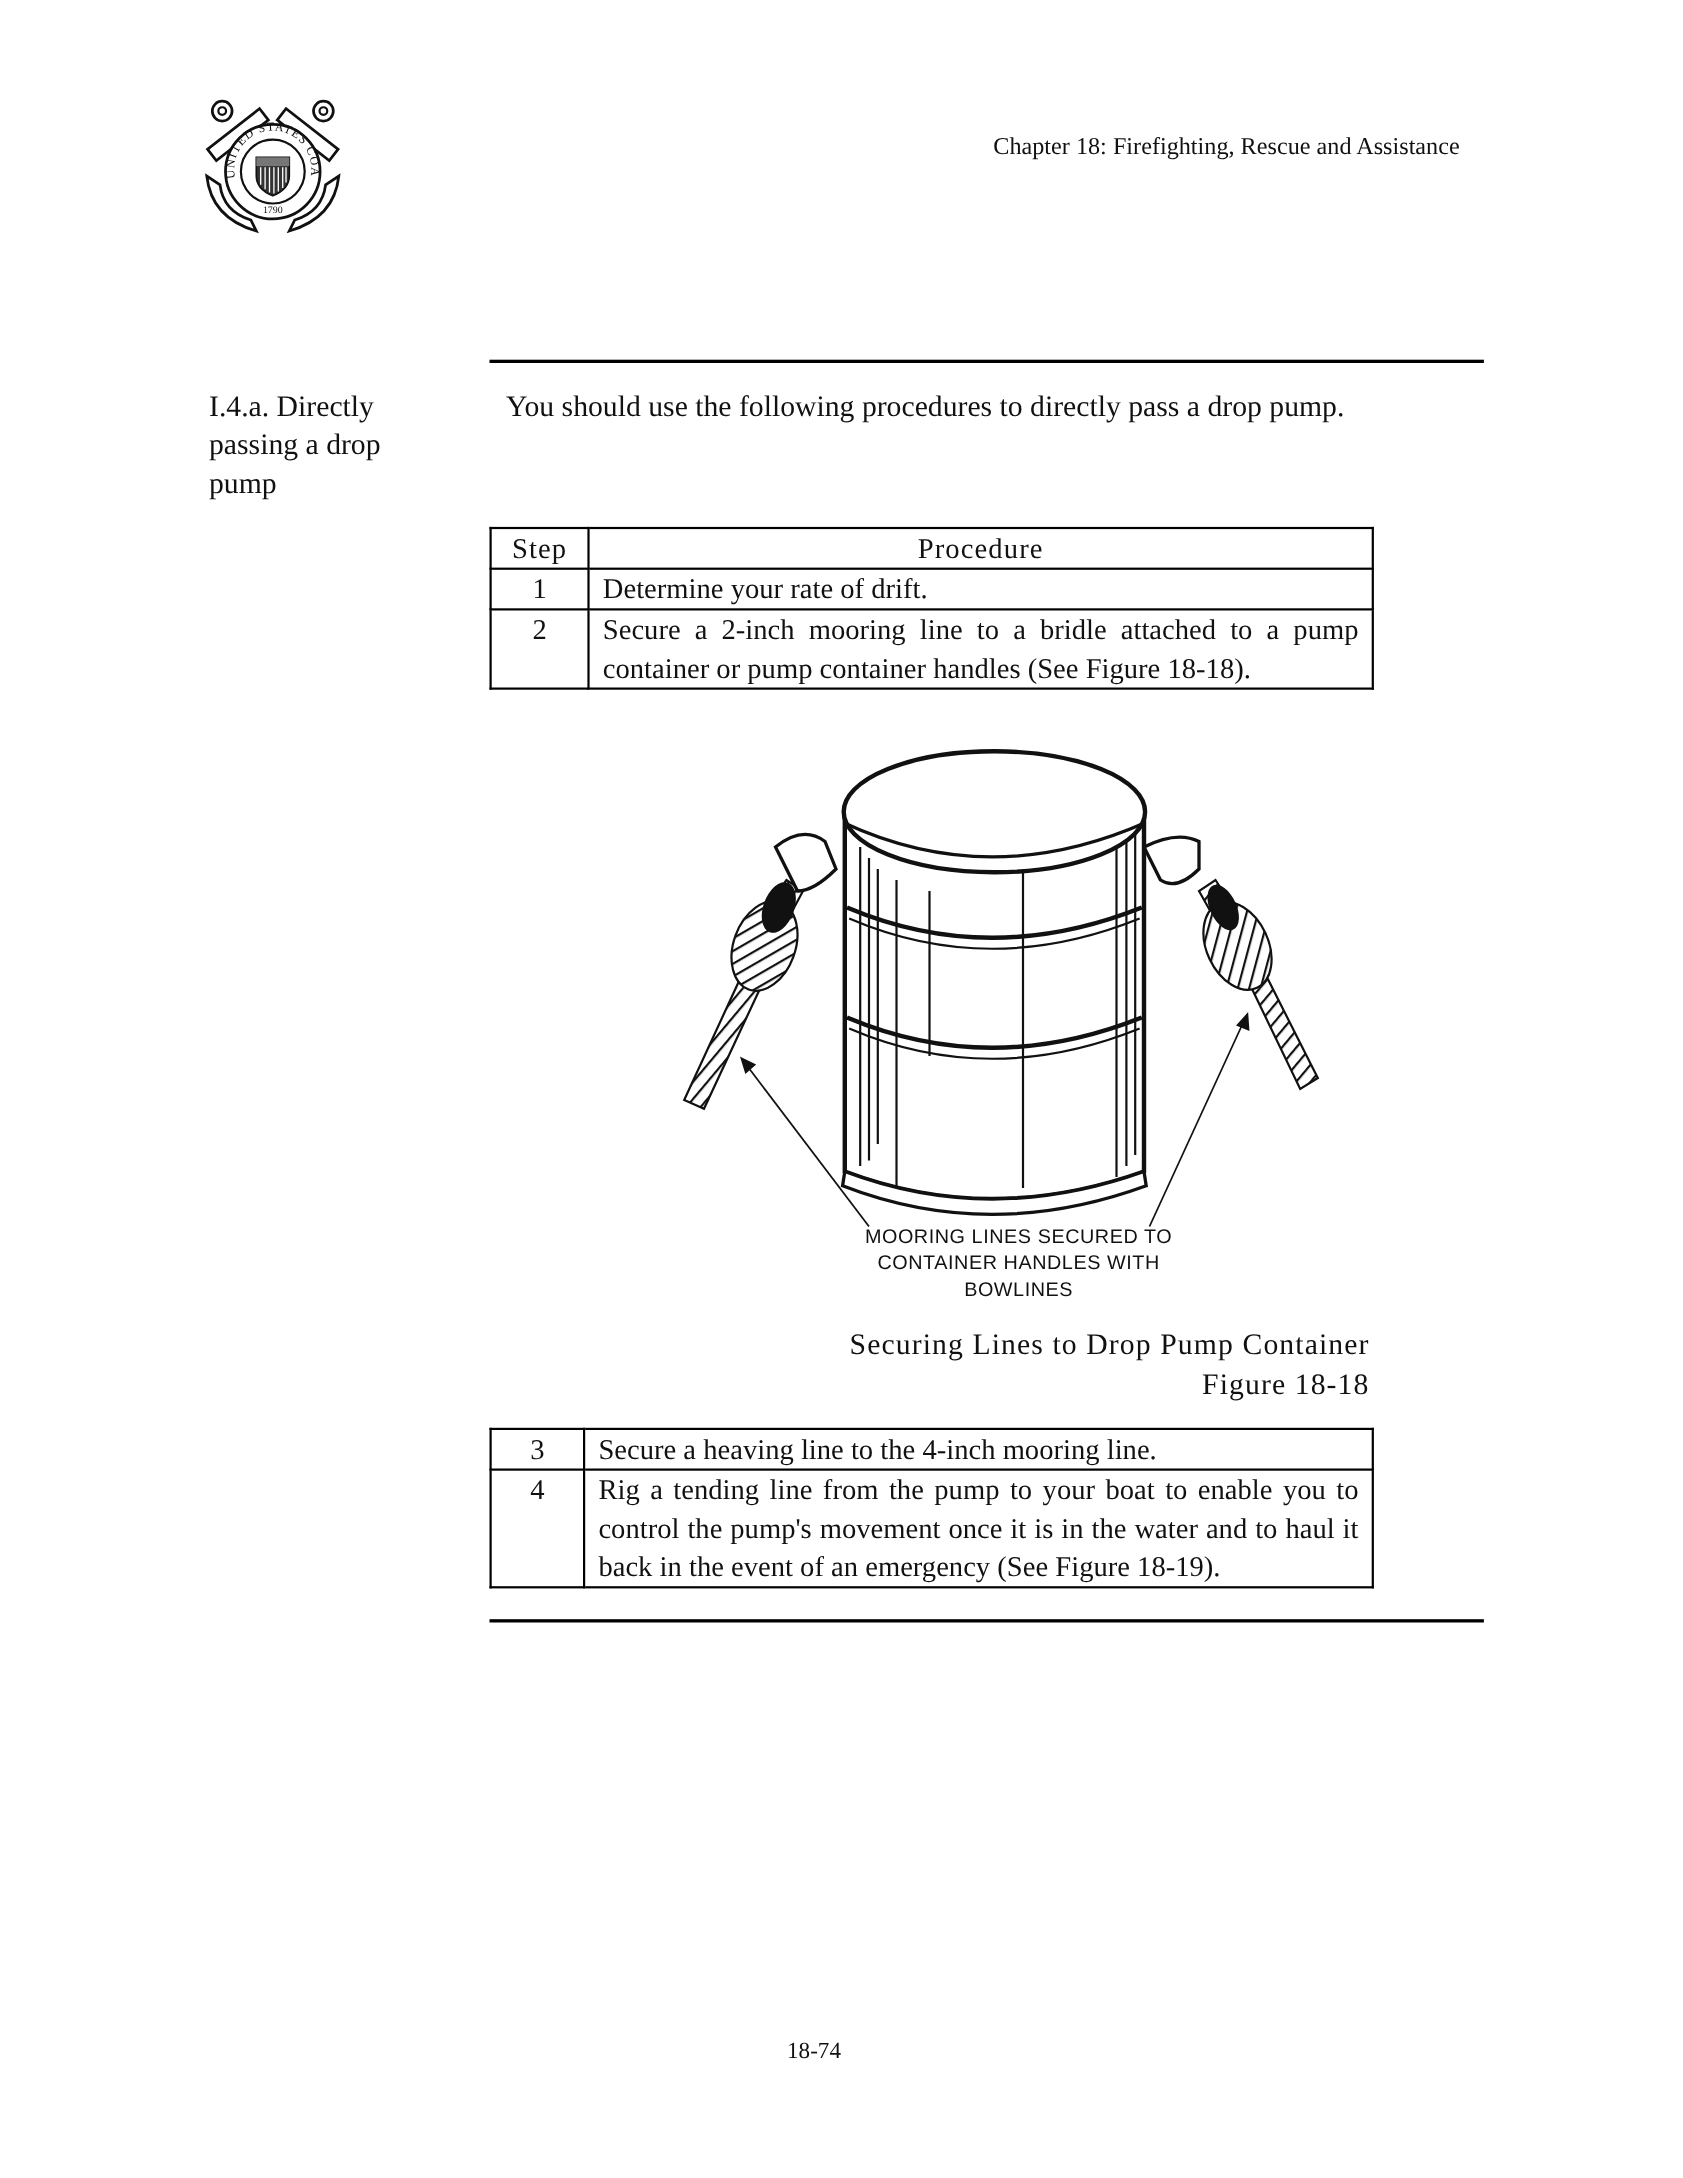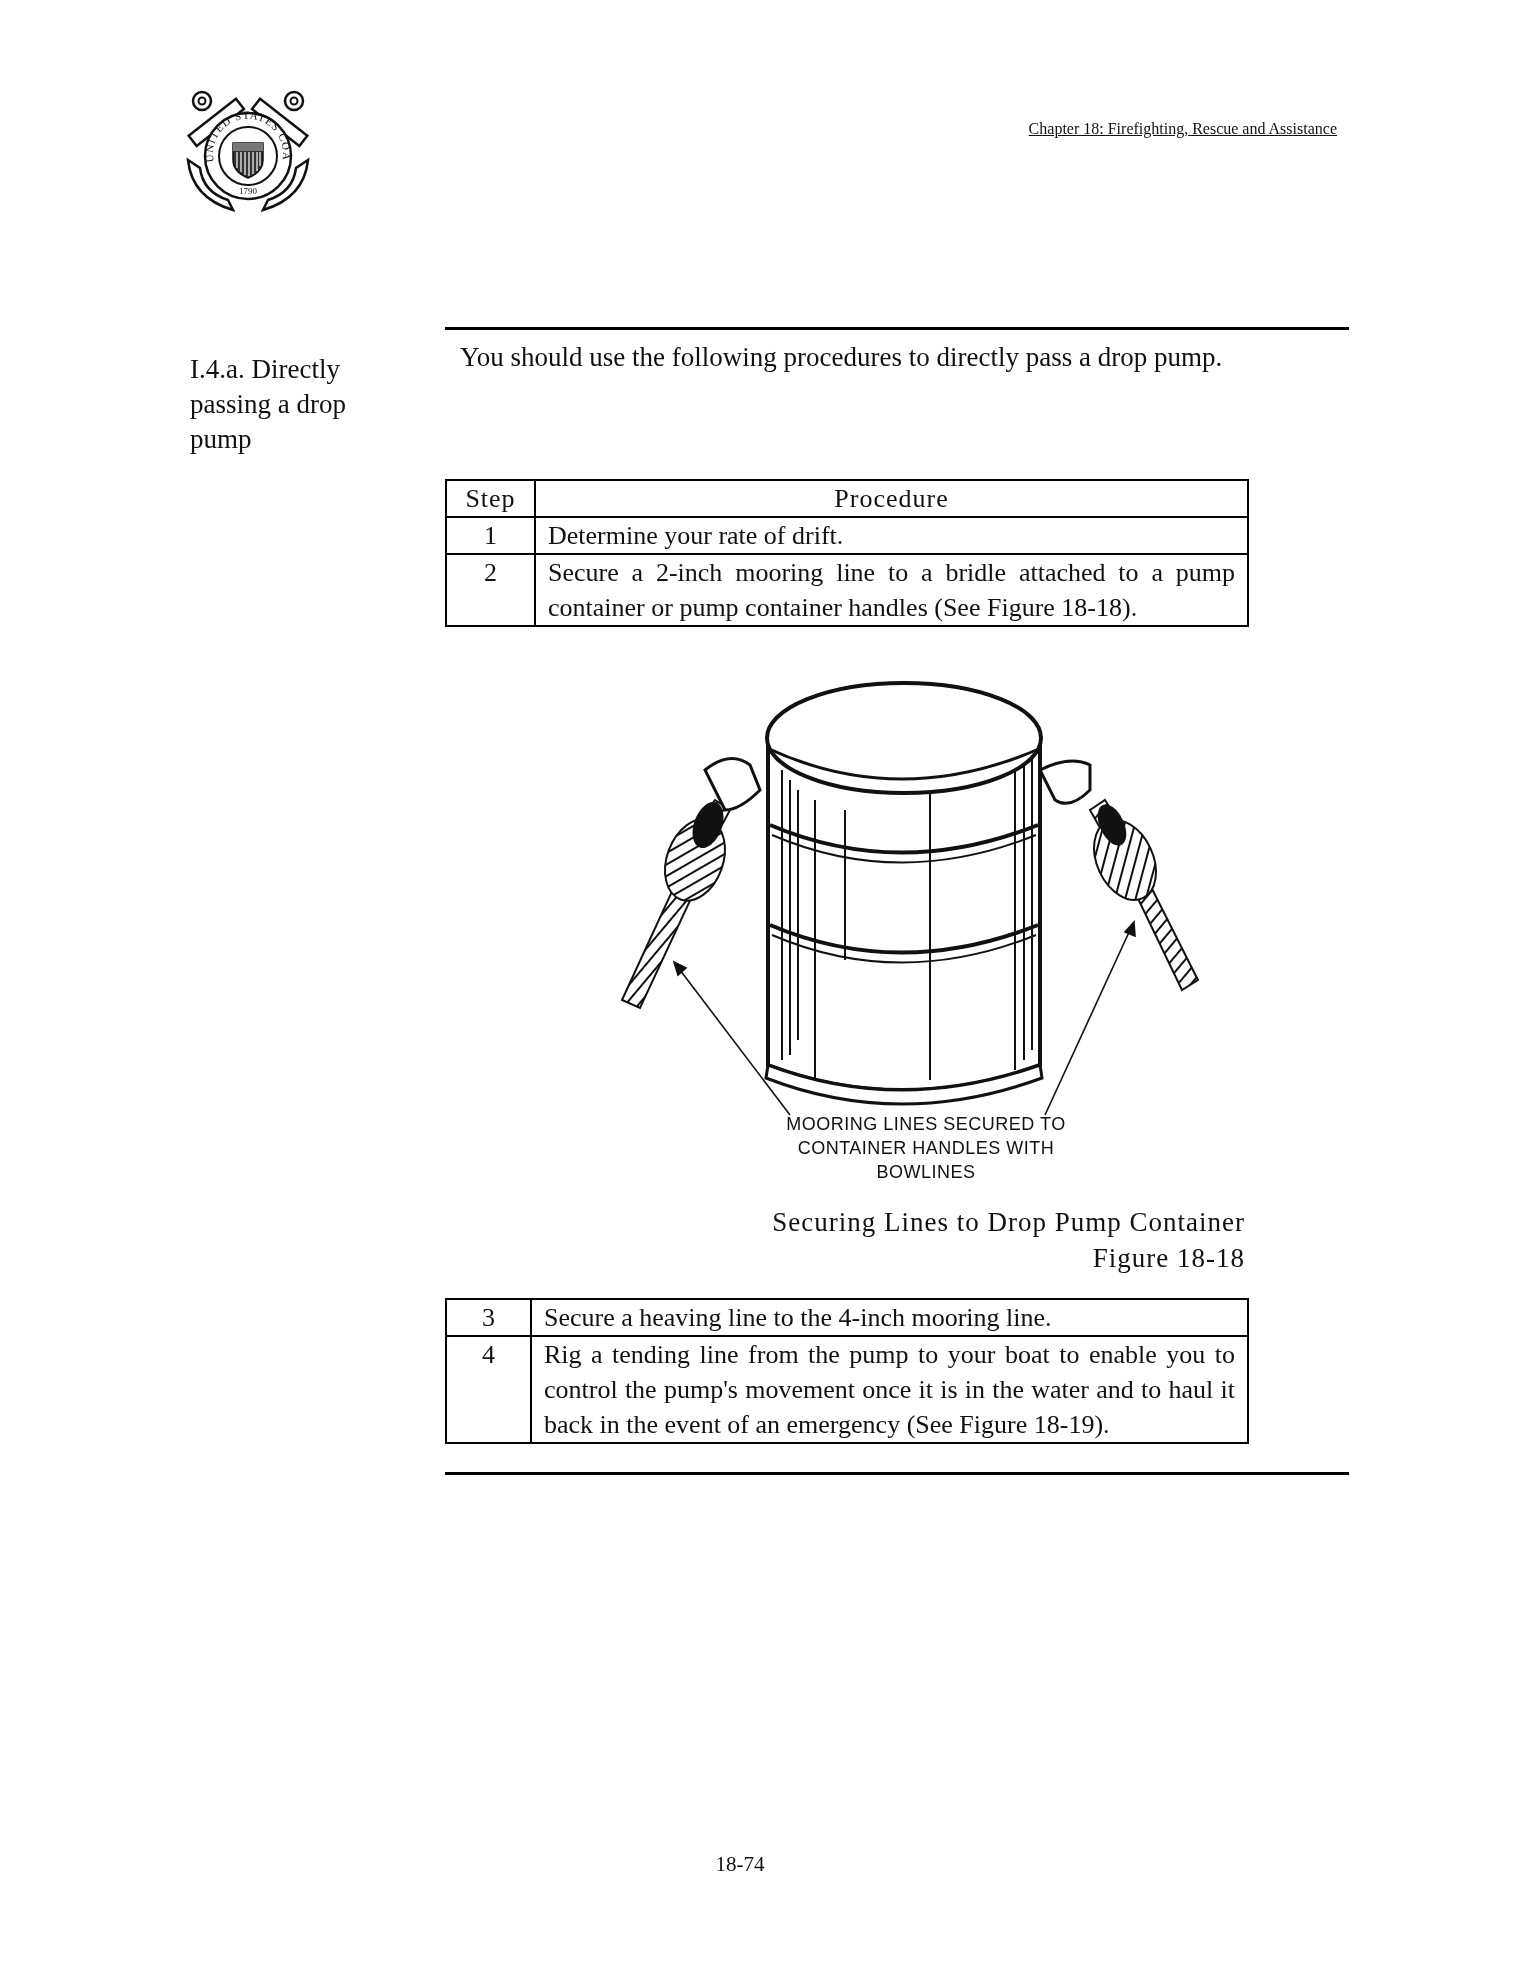--- a/index.html
+++ b/index.html
@@ -1,25 +1,25 @@
 <!DOCTYPE html>
 <html><head>
 <meta charset="utf-8">
 <style>
   html, body { margin:0; padding:0; background:#ffffff; }
   body { width:1530px; height:1980px; position:relative; overflow:hidden;
          font-family:"Liberation Serif", "DejaVu Serif", serif; color:#111; }
   .abs { position:absolute; }
   #logo { left:178px; top:88px; width:140px; height:130px; }
-  #running-header { right:193px; top:120px; font-size:16px; white-space:nowrap;text-decoration:underline; }
+  #running-header { right:203px; top:120px; font-size:22px; white-space:nowrap; }
   .rule { position:absolute; left:445px; width:904px; height:3px; background:#000; }
   #rule-top { top:327px; }
   #rule-bottom { top:1472px; }
   #side-heading { left:190px; top:352px; width:200px; font-size:27px; line-height:35px; }
-  #intro { left:460px; top:340px; font-size:27px; line-height:35px; white-space:nowrap; }
+  #intro { left:460px; top:352px; font-size:27px; line-height:35px; white-space:nowrap; }
   table.proc { position:absolute; left:445px; width:804px; border-collapse:collapse;
                font-size:26px; line-height:35px; }
   table.proc td, table.proc th { border:2px solid #000; padding:0 12px; vertical-align:top; }
   table.proc th { font-weight:normal; letter-spacing:1px; }
   table.proc td.num { text-align:center; padding:0; }
   table.proc td.txt { text-align:justify; }
   #table-1 { top:479px; }
   #table-1 col.c1 { width:89px; }
   #table-2 { top:1298px; }
   #table-2 col.c1 { width:85px; }

